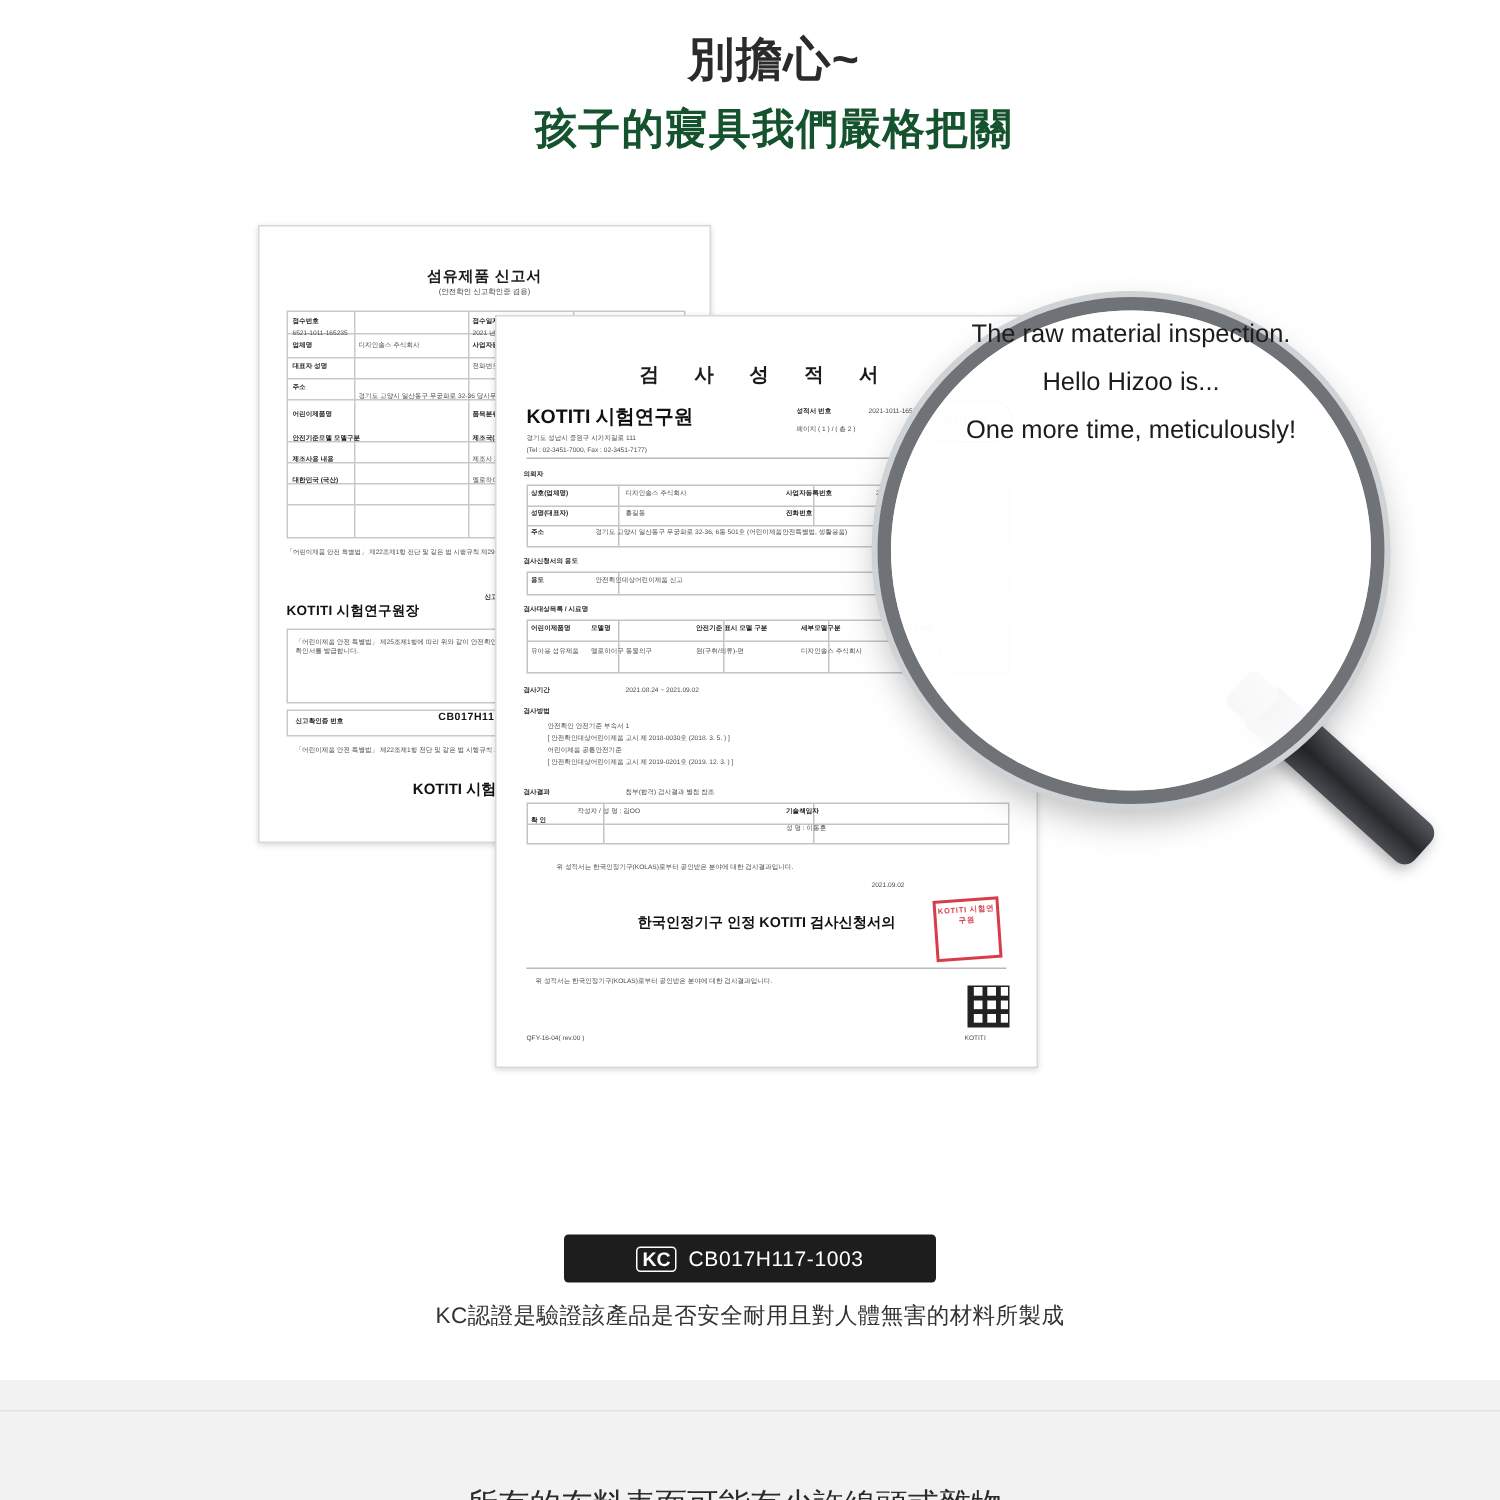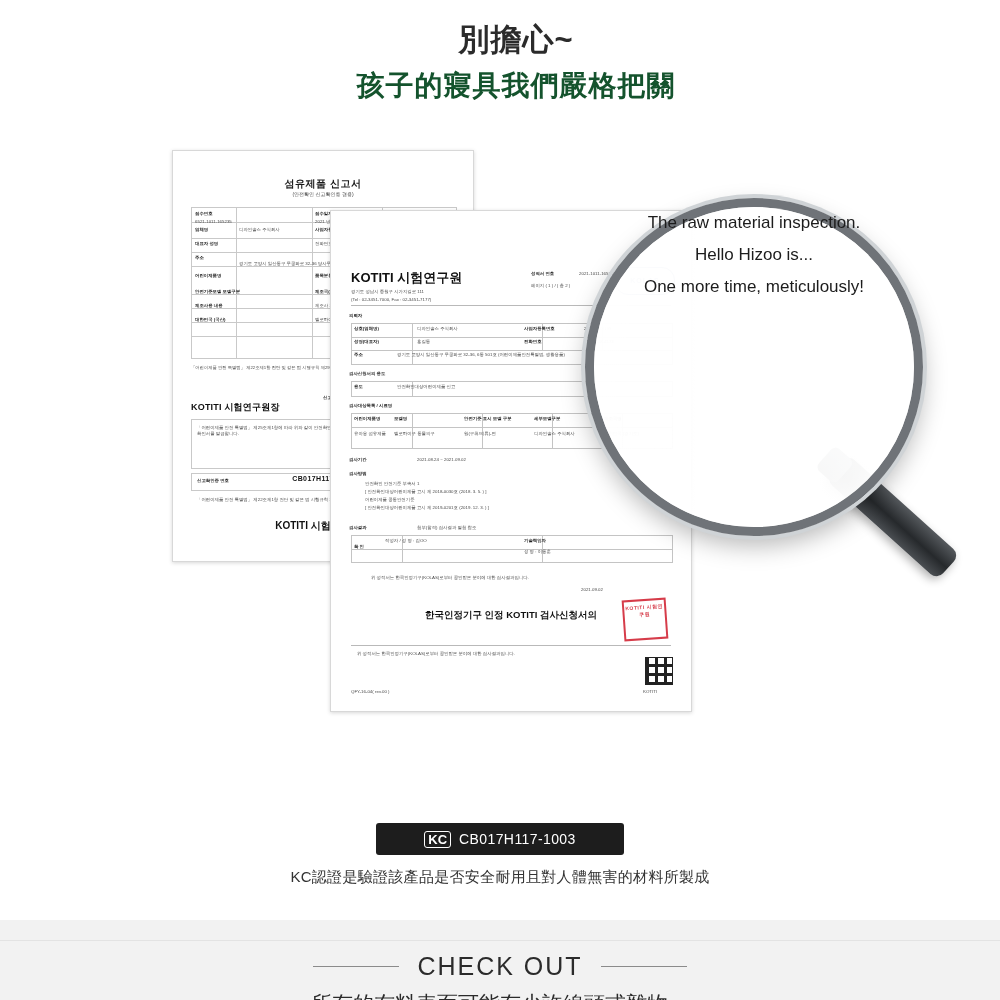--- a/index.html
+++ b/index.html
@@ -209,20 +209,21 @@
       <div class="a-certnum">CB017H117-1003</div>
 
       <div class="mini" style="left:24px;top:346px;width:240px;white-space:normal;">「어린이제품 안전 특별법」 제22조제1항 전단 및 같은 법 시행규칙 제29조제1항에 따라 위와 같이 안전확인을 신고합니다.</div>
       <div class="mini" style="left:186px;top:358px;">2021 년 09 월 02 일</div>
       <div class="a-bottom">KOTITI 시험연구원장</div>
 
       <div class="stamp" style="left:228px;top:356px;width:40px;height:34px;padding-top:3px;">KOTITI 시험연구원장</div>
     </div>
 
     <div class="doc doc-b">
+      <div class="t-title b-title">검 사 성 적 서</div>
 
       <div class="b-head">KOTITI 시험연구원</div>
       <div class="mini" style="left:20px;top:78px;">경기도 성남시 중원구 시가지길로 111</div>
       <div class="mini" style="left:20px;top:86px;">(Tel : 02-3451-7000, Fax : 02-3451-7177)</div>
       <div class="mini b" style="left:200px;top:60px;">성적서 번호</div>
       <div class="mini" style="left:248px;top:60px;">2021-1011-165235</div>
       <div class="mini" style="left:200px;top:72px;">페이지 ( 1 ) / ( 총 2 )</div>
       <div class="kolas">KOLAS</div>
 
       <div class="b-line" style="top:94px"></div>
@@ -320,23 +321,18 @@
   </div>
 
   <div class="kc">
     <span class="kcmark">KC</span>
     <span class="kctxt">CB017H117-1003</span>
   </div>
   <div class="kc-caption">KC認證是驗證該產品是否安全耐用且對人體無害的材料所製成</div>
 
   <div class="footer"></div>
   <div class="sep"></div>
-  <div class="co-wrap">
-    <span class="co-line"></span>
-    <span class="co-title">CHECK OUT</span>
-    <span class="co-line"></span>
-  </div>
   <div class="co-body">
     <p>所有的布料表面可能有少許線頭或雜物，</p>
 
   </div>
 
 </div>
 
 </body></html>

